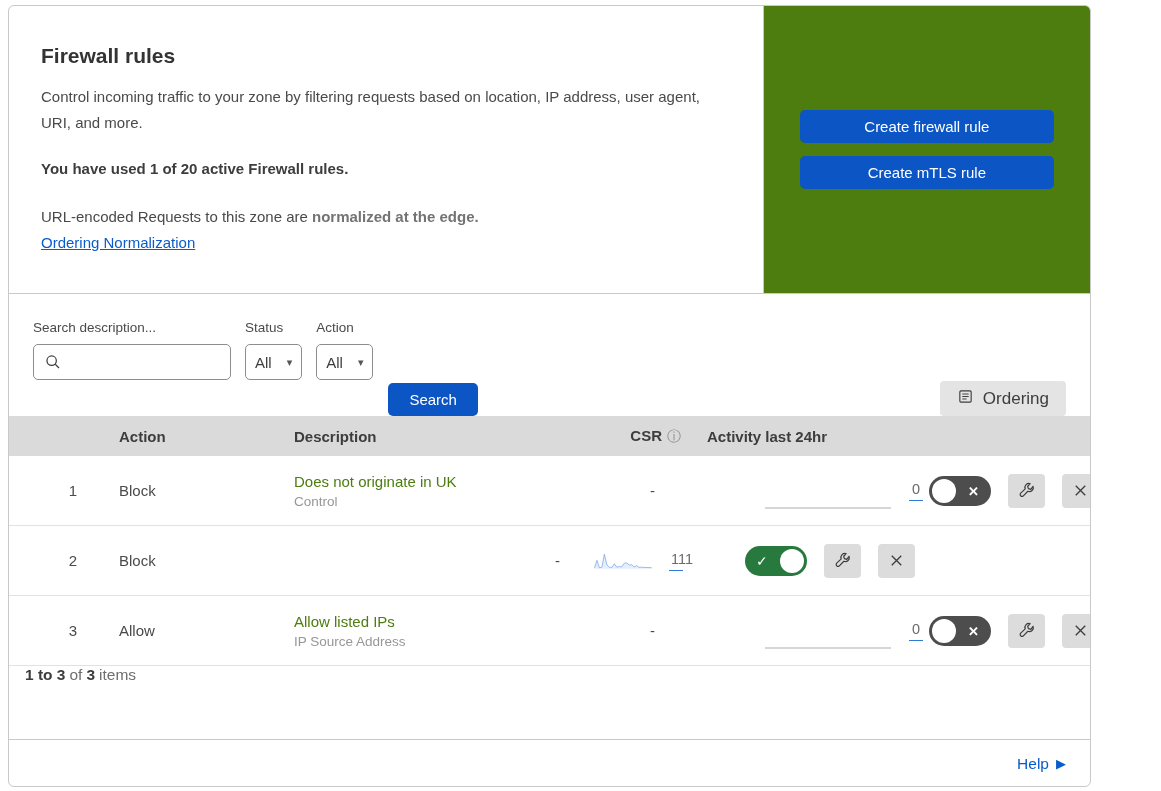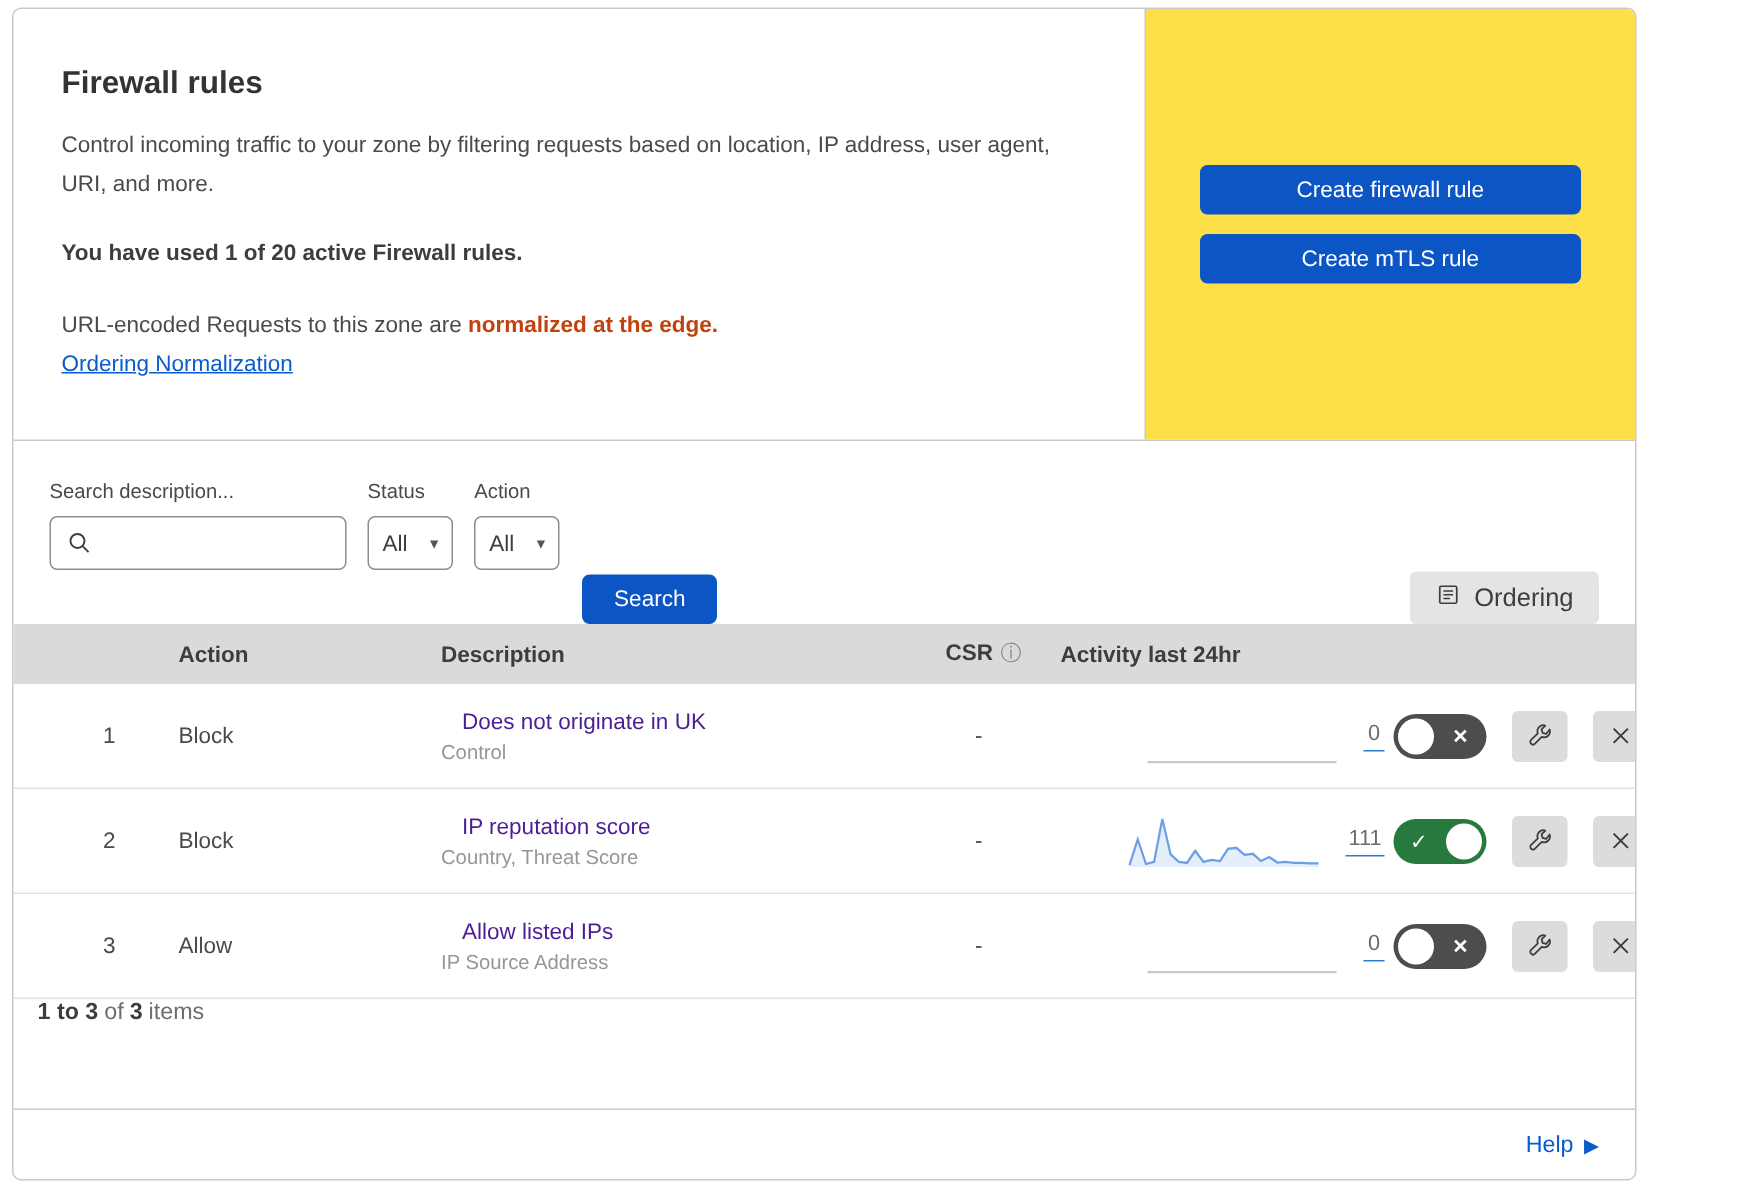--- a/index.html
+++ b/index.html
@@ -11,25 +11,25 @@
     border: 1px solid #c9c9c9; border-radius: 6px; background: #fff; overflow: hidden;
   }
 
   
   .top { display: flex; height: 288px; border-bottom: 1px solid #c9c9c9; }
   .intro { flex: 1 1 auto; width: 802px; padding: 38px 40px 0 32px; border-right: 1px solid #c9c9c9; }
   .intro h1 { font-size: 21px; font-weight: 600; color: #333; margin-bottom: 16px; }
   .intro .desc { font-size: 15px; line-height: 26px; max-width: 712px; margin-bottom: 24px; color: #4a4a4a; }
   .intro .usage { font-size: 15px; font-weight: 700; color: #3d3d3d; margin-bottom: 28px; }
   .intro .norm { font-size: 15px; line-height: 24px; color: #4a4a4a; margin-bottom: 5px; }
-  .intro .norm b { color: #c2410c; }
+  .intro .norm b { color: #737373; }
   a.link { color: #0a5ccc; text-decoration: underline; font-size: 15px; cursor: pointer; }
 
   .actions-panel {
-    width: 344px; background: #fde047; display: flex; flex-direction: column;
+    width: 344px; background: #4d7c0f; display: flex; flex-direction: column;
     justify-content: center; gap: 13px; padding: 0 36px;
   }
   .btn-primary {
     display: block; width: 100%; height: 33px; background: #0b55c4; color: #fff;
     border: none; border-radius: 5px; font-size: 15px; font-family: inherit; cursor: pointer;
   }
 
   
   .filterbar { height: 122px; padding: 26px 18px 0 24px; display: flex; align-items: flex-start; }
   .fgroup { display: flex; flex-direction: column; margin-right: 14px; }
@@ -64,21 +64,21 @@
   .h-action { padding-left: 20px; }
   .h-desc { padding-left: 20px; }
   .h-csr { text-align: right; padding-right: 8px; }
   .h-csr .info { font-weight: 400; color: #8c8c8c; font-size: 14px; margin-left: 5px; cursor: pointer; }
   .h-activity { padding-left: 18px; }
 
   .trow { height: 70px; border-bottom: 1px solid #e2e2e2; align-items: center; font-size: 15px; }
   .c-num { text-align: right; padding-right: 22px; color: #4a4a4a; }
   .c-action { padding-left: 20px; color: #4a4a4a; }
   .c-desc { padding-left: 20px; }
-  .desc-main { color: #4c1d95; margin-bottom: 4px; margin-left: 14px; }
+  .desc-main { color: #4d7c0f; margin-bottom: 4px; }
   .desc-sub { color: #979797; font-size: 13.5px; }
   .c-csr { text-align: right; padding-right: 34px; color: #4a4a4a; }
   .c-activity { display: flex; align-items: center; justify-content: flex-end; gap: 17px; padding-right: 6px; }
   .sparkline { display: block; }
   a.count {
     font-size: 14.5px; color: #6b6b6b; text-decoration: none; cursor: pointer;
     border-bottom: 1.5px solid #2c7cd6; padding: 0 2px 3px 2px; min-width: 14px; text-align: center;
   }
   .c-controls { display: flex; align-items: center; justify-content: flex-end; gap: 17px; padding-right: 14px; }
 
@@ -210,24 +210,20 @@
         <svg width="19" height="19" viewBox="0 0 24 24">
             <path d="M6 6l12 12M18 6L6 18" stroke="#3d3d3d" stroke-width="1.7"></path>
           </svg>
       </button>
     </div>
   </div>
 
   <div class="grid-cols trow">
     <div class="c-num">2</div>
     <div class="c-action">Block</div>
-    <div class="c-desc">
-      <div class="desc-main">IP reputation score</div>
-      <div class="desc-sub">Country, Threat Score</div>
-    </div>
     <div class="c-csr">-</div>
     <div class="c-activity">
       <svg class="sparkline" viewBox="0 0 128 40" width="128" height="40">
           <polygon points="1,37 1.0,35.7 6.5,18.5 12.0,35.0 17.4,33.6 22.9,5.0 28.4,28.6 33.9,33.6 39.3,34.3 44.8,26.2 50.3,33.6 55.8,32.3 61.3,33.0 66.7,24.9 72.2,24.2 77.7,28.9 83.2,28.2 88.7,33.0 94.1,30.3 99.6,34.0 105.1,33.6 110.6,34.3 116.0,34.3 121.5,34.6 127.0,34.6 127,37" fill="rgba(109,159,232,0.18)"></polygon>
           <polyline points="1.0,35.7 6.5,18.5 12.0,35.0 17.4,33.6 22.9,5.0 28.4,28.6 33.9,33.6 39.3,34.3 44.8,26.2 50.3,33.6 55.8,32.3 61.3,33.0 66.7,24.9 72.2,24.2 77.7,28.9 83.2,28.2 88.7,33.0 94.1,30.3 99.6,34.0 105.1,33.6 110.6,34.3 116.0,34.3 121.5,34.6 127.0,34.6" fill="none" stroke="#6d9fe8" stroke-width="1.5"></polyline>
         </svg>
       <a class="count">111</a>
     </div>
     <div class="c-controls">
       <button class="toggle on">

